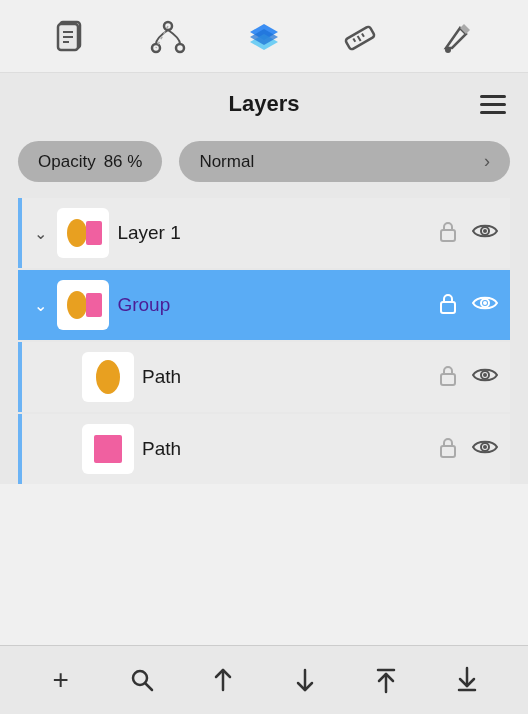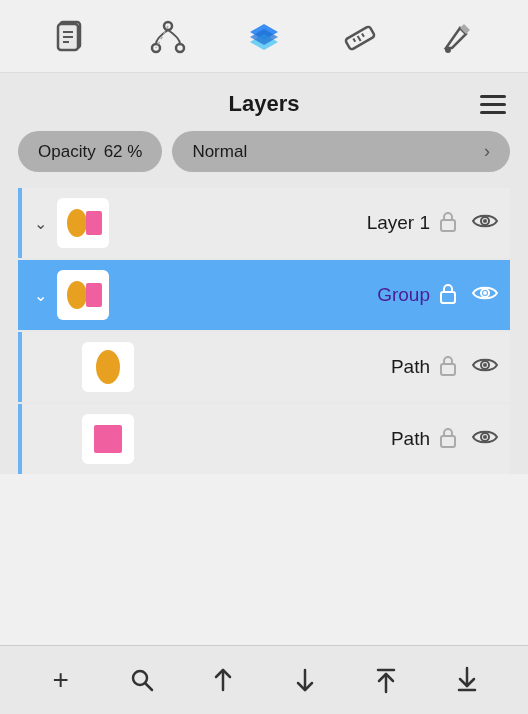--- a/index.html
+++ b/index.html
@@ -36,21 +36,21 @@
       background: #e8e8e8;
       padding: 18px 18px 0;
     }
 
     
     .layers-header {
       display: flex;
       align-items: center;
       justify-content: center;
       position: relative;
-      margin-bottom: 14px;
+      margin-bottom: 24px;
     }
     .layers-title {
       font-size: 22px;
       font-weight: 700;
       color: #1a1a1a;
     }
     .layers-menu-btn {
       position: absolute;
       right: 0;
       display: flex;
@@ -63,21 +63,21 @@
       display: block;
       width: 26px;
       height: 3px;
       background: #333;
       border-radius: 2px;
     }
 
     
     .controls-row {
       display: flex;
-      gap: 10px;
+      gap: 17px;
       margin-bottom: 16px;
     }
     .control-pill {
       background: #b0b0b0;
       border-radius: 30px;
       padding: 10px 20px;
       display: flex;
       align-items: center;
       gap: 8px;
       cursor: pointer;
@@ -144,21 +144,20 @@
       align-items: center;
       justify-content: center;
       overflow: hidden;
     }
 
     .layer-name {
       flex: 1;
       font-size: 19px;
       font-weight: 500;
       color: #1a1a1a;
-      text-align: right;
     }
     .layer-row.active .layer-name {
       color: #4c1d95;
     }
 
     .layer-lock {
       font-size: 20px;
       color: #aaa;
       margin-right: 6px;
     }
@@ -251,21 +250,21 @@
     <div class="layers-menu-btn">
       <span></span>
       <span></span>
       <span></span>
     </div>
   </div>
 
   <div class="controls-row">
     <div class="control-pill opacity">
       <span>Opacity</span>
-      <span>62 %</span>
+      <span>86 %</span>
     </div>
     <div class="control-pill blend">
       <span>Normal</span>
       <span class="chevron-right">›</span>
     </div>
   </div>
 
   <div class="layers-list">
 
     <div class="layer-row">

